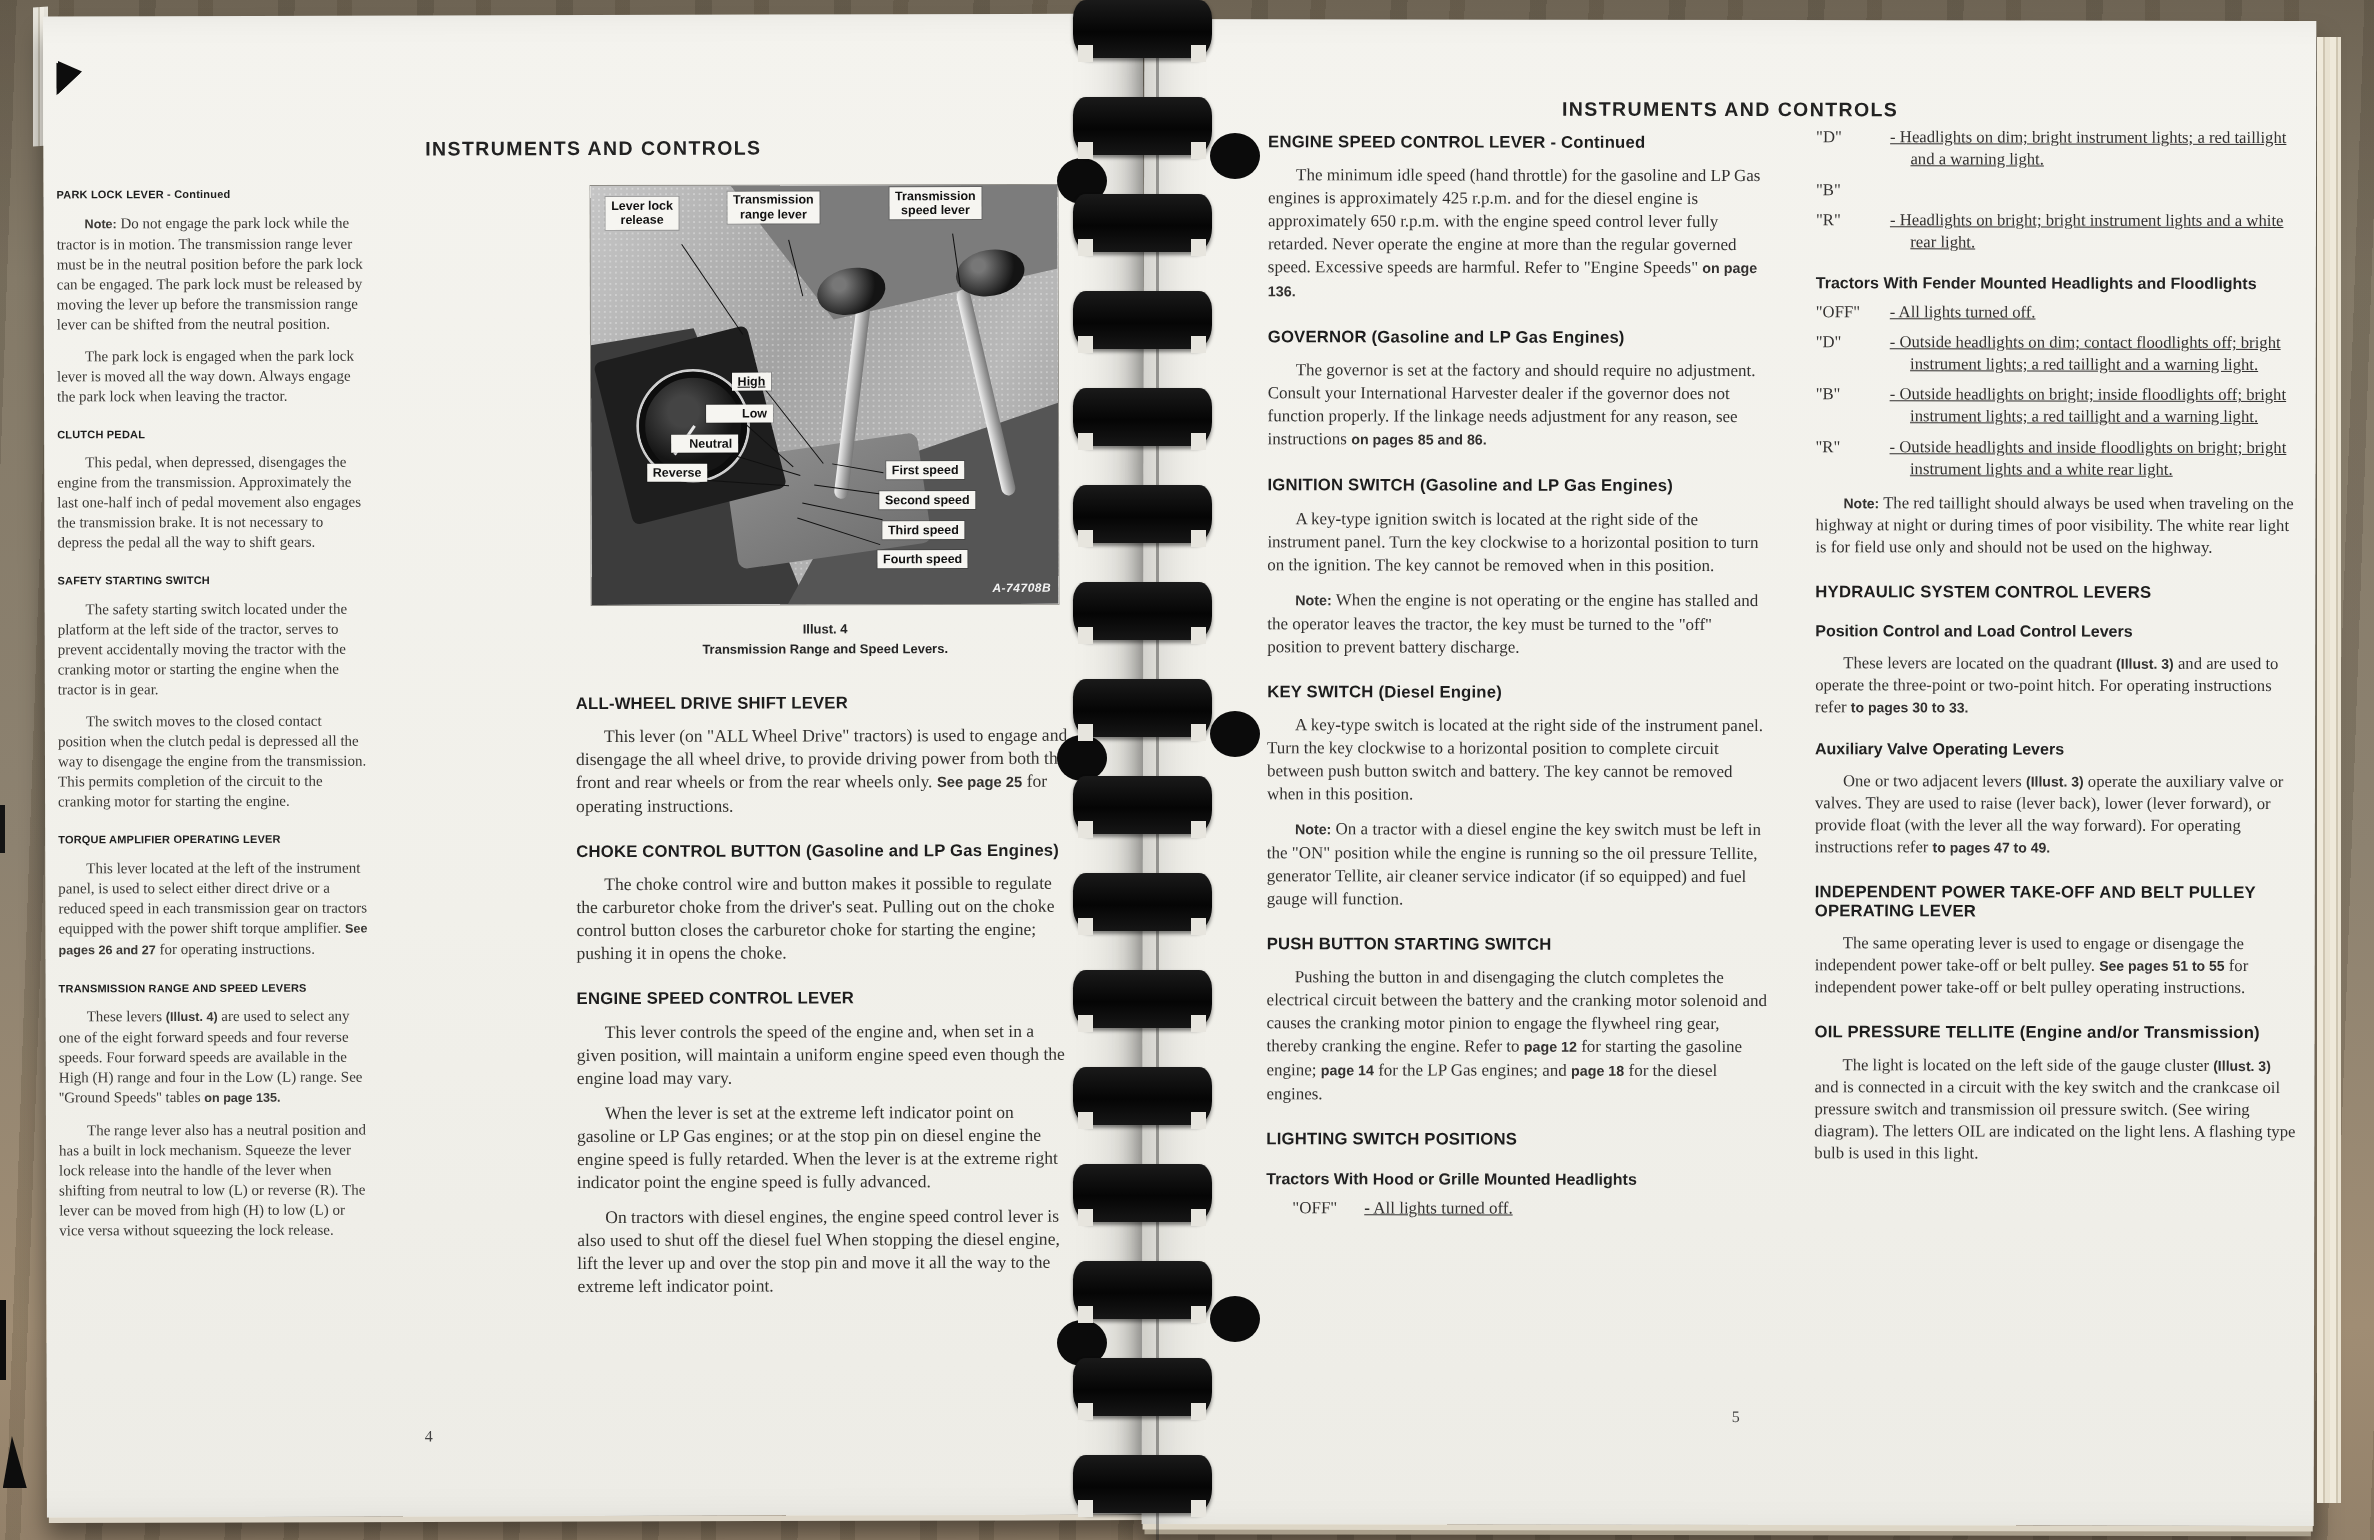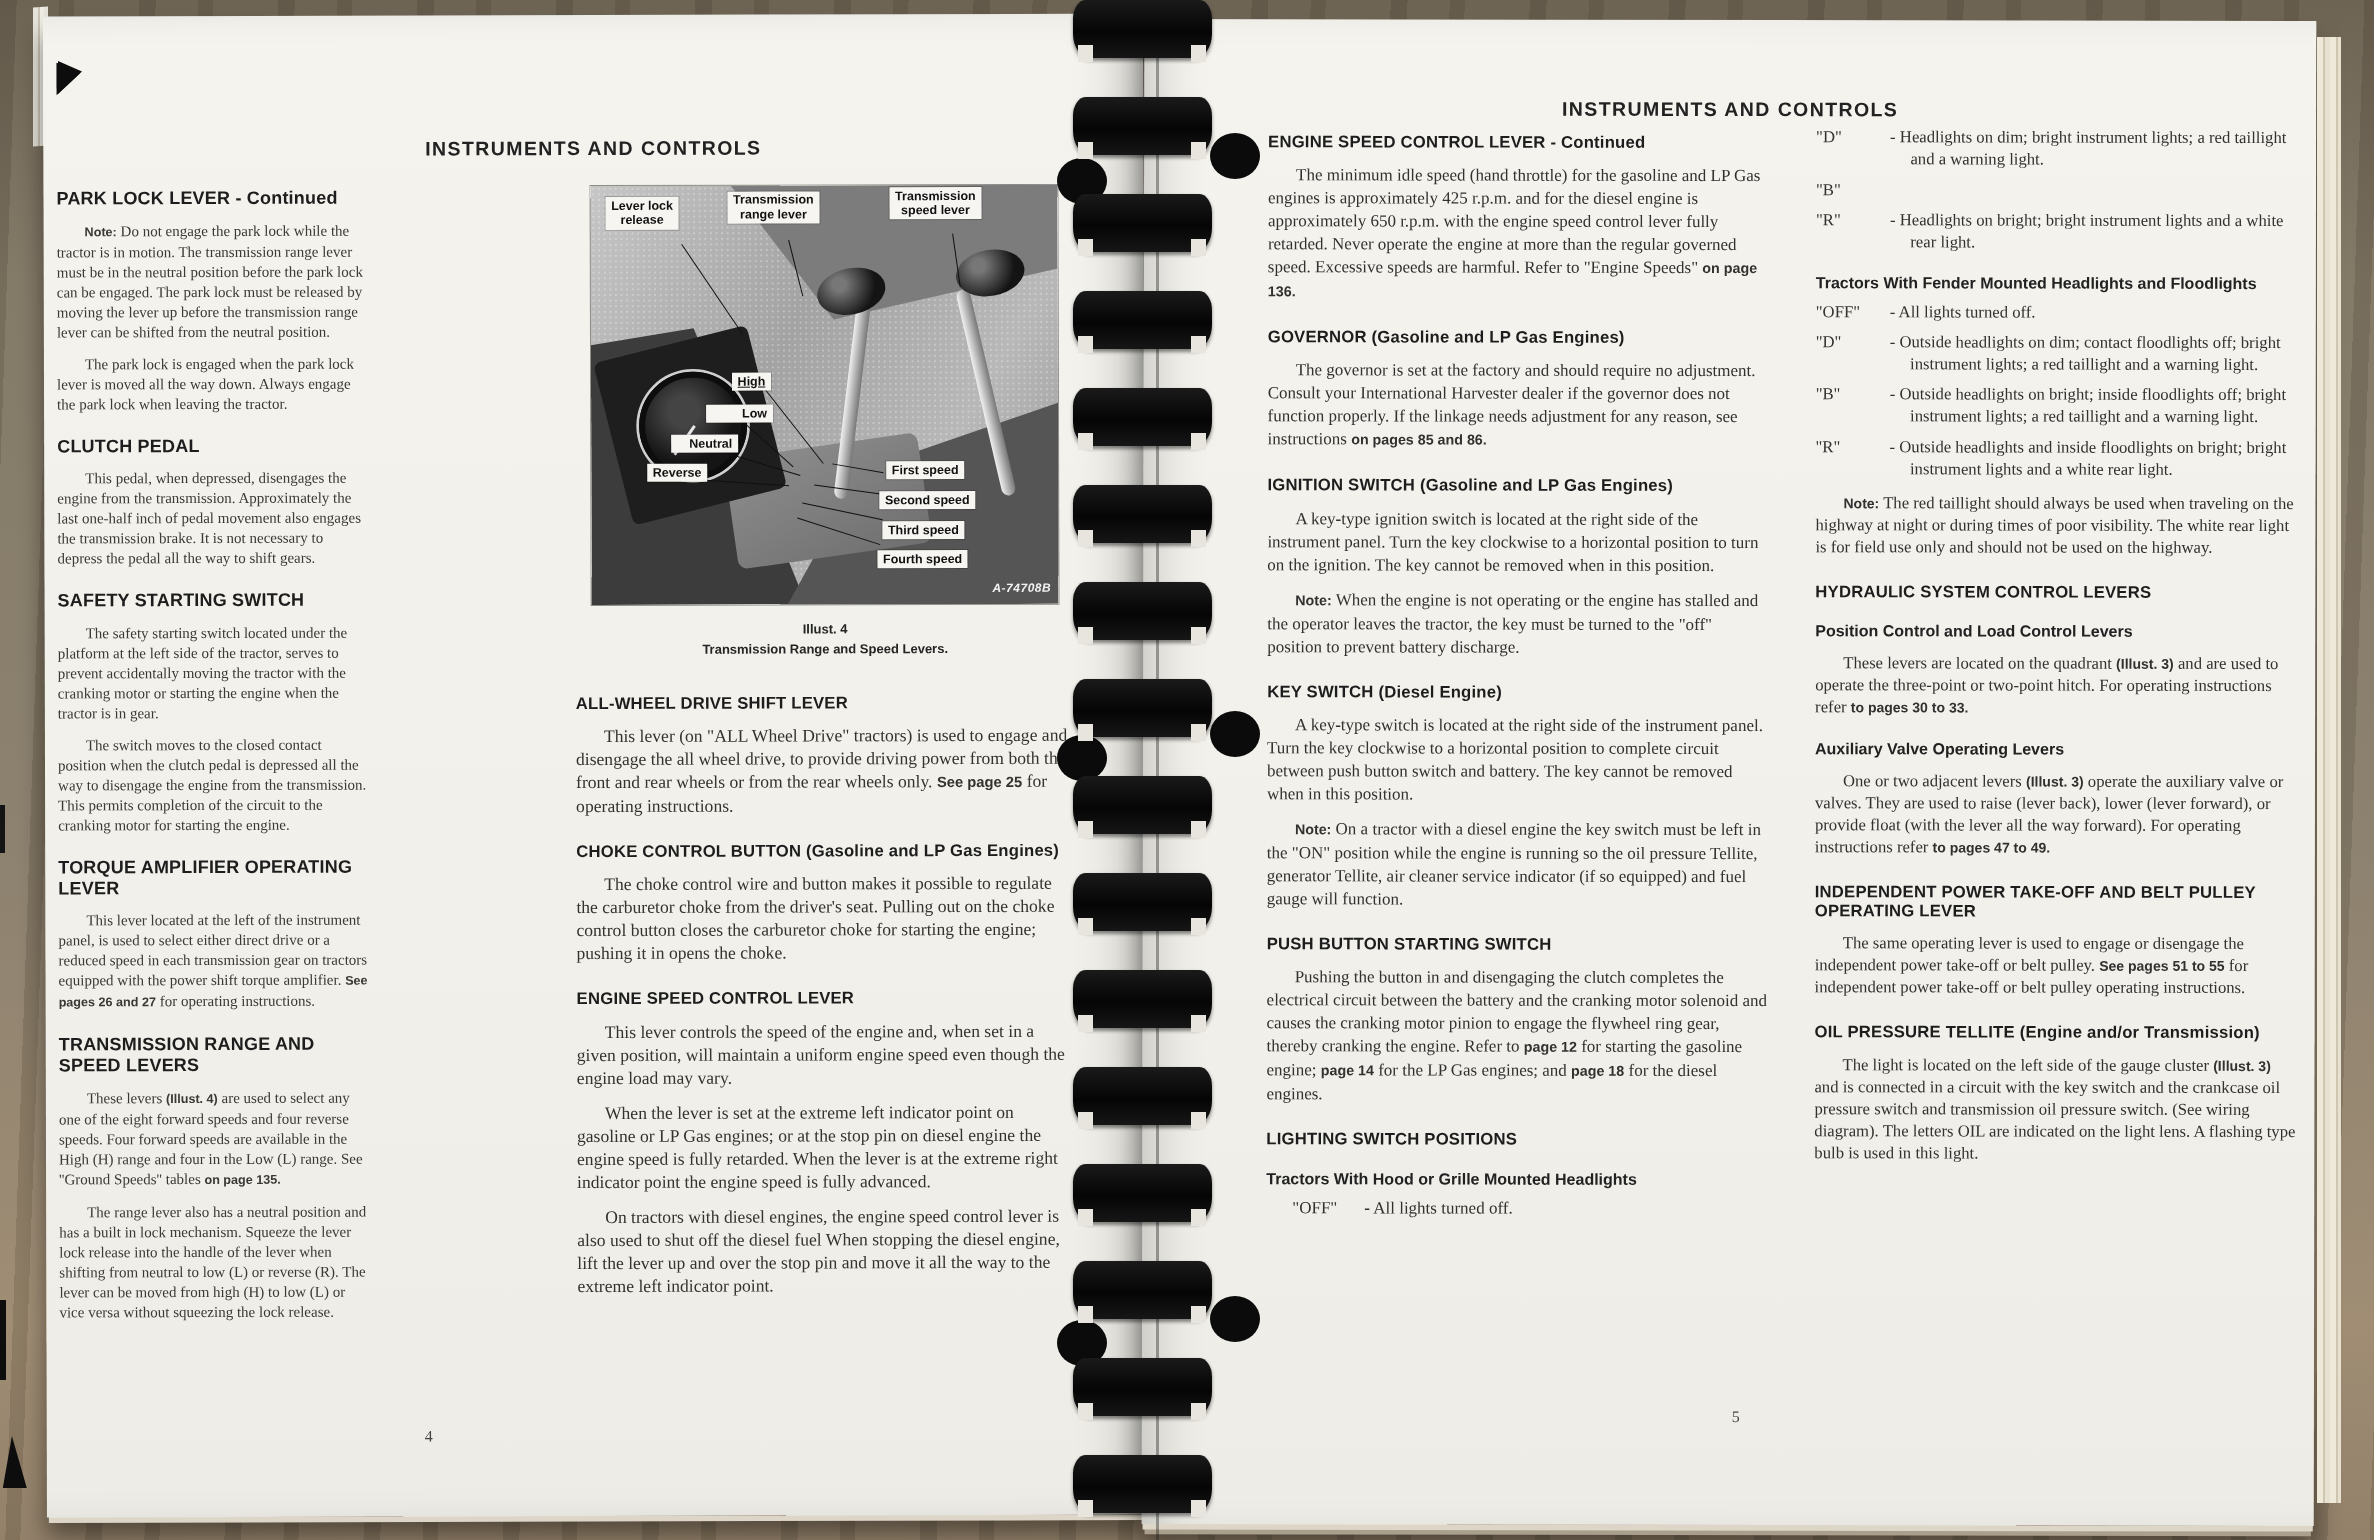--- a/index.html
+++ b/index.html
@@ -25,24 +25,24 @@
     font:700 19.5px "Liberation Sans",sans-serif;letter-spacing:1.4px;color:#222;}
   .pagenum{position:absolute;font:16px "Liberation Serif",serif;color:#444;}
 
   
   .col{position:absolute;}
   .blk{position:relative;}
   .blk.h{font:700 16.7px "Liberation Sans",sans-serif;letter-spacing:0.2px;margin:24px 0 3.7px;line-height:1.15;color:#1d1d1d;}
   .blk.sub{font:700 16px "Liberation Sans",sans-serif;margin:20.4px 0 1.9px;line-height:1.2;color:#222;}
   .blk.p{margin-top:12px;text-indent:28px;text-align:left;}
   .blk.item{display:grid;grid-template-columns:74px 1fr;margin-top:8.3px;text-indent:0;}
-  .item .def{padding-left:20.4px;text-indent:-20.4px;display:inline-block;}
+  .item .def{padding-left:20.4px;text-indent:-20.4px;display:inline-block;text-decoration:underline;}
   .bseg{font-family:"Liberation Sans",sans-serif;font-weight:700;font-size:.84em;letter-spacing:0;}
   .lcol1{font-size:15px;line-height:20px;color:#3b3936;}
-  .lcol1 .blk.h{font-size:18px;margin:22px 0 2.8px;}
+  .lcol1 .blk.h{font-size:11px;margin:22px 0 2.8px;}
   .lcol2{font-size:17.6px;line-height:23px;color:#34322f;}
   .rcol1{font-size:17px;line-height:23px;color:#333130;}
   .rcol2{font-size:16.7px;line-height:22px;color:#333130;}
   .rcol1 .blk.item{padding-left:26px;grid-template-columns:72px 1fr;}
 
   
   .photo{position:absolute;left:547px;top:171px;width:467px;height:419px;overflow:hidden;
     background:linear-gradient(120deg,#c6c6c6 0%,#a3a3a3 40%,#b8b8b8 72%,#9a9a9a 100%);
     box-shadow:0 0 0 0.9px #8c8a84;}
   .photo .halftone{position:absolute;inset:0;background-image:radial-gradient(rgba(255,255,255,.30) 0.9px, transparent 1.2px);background-size:5.6px 5.6px;}

